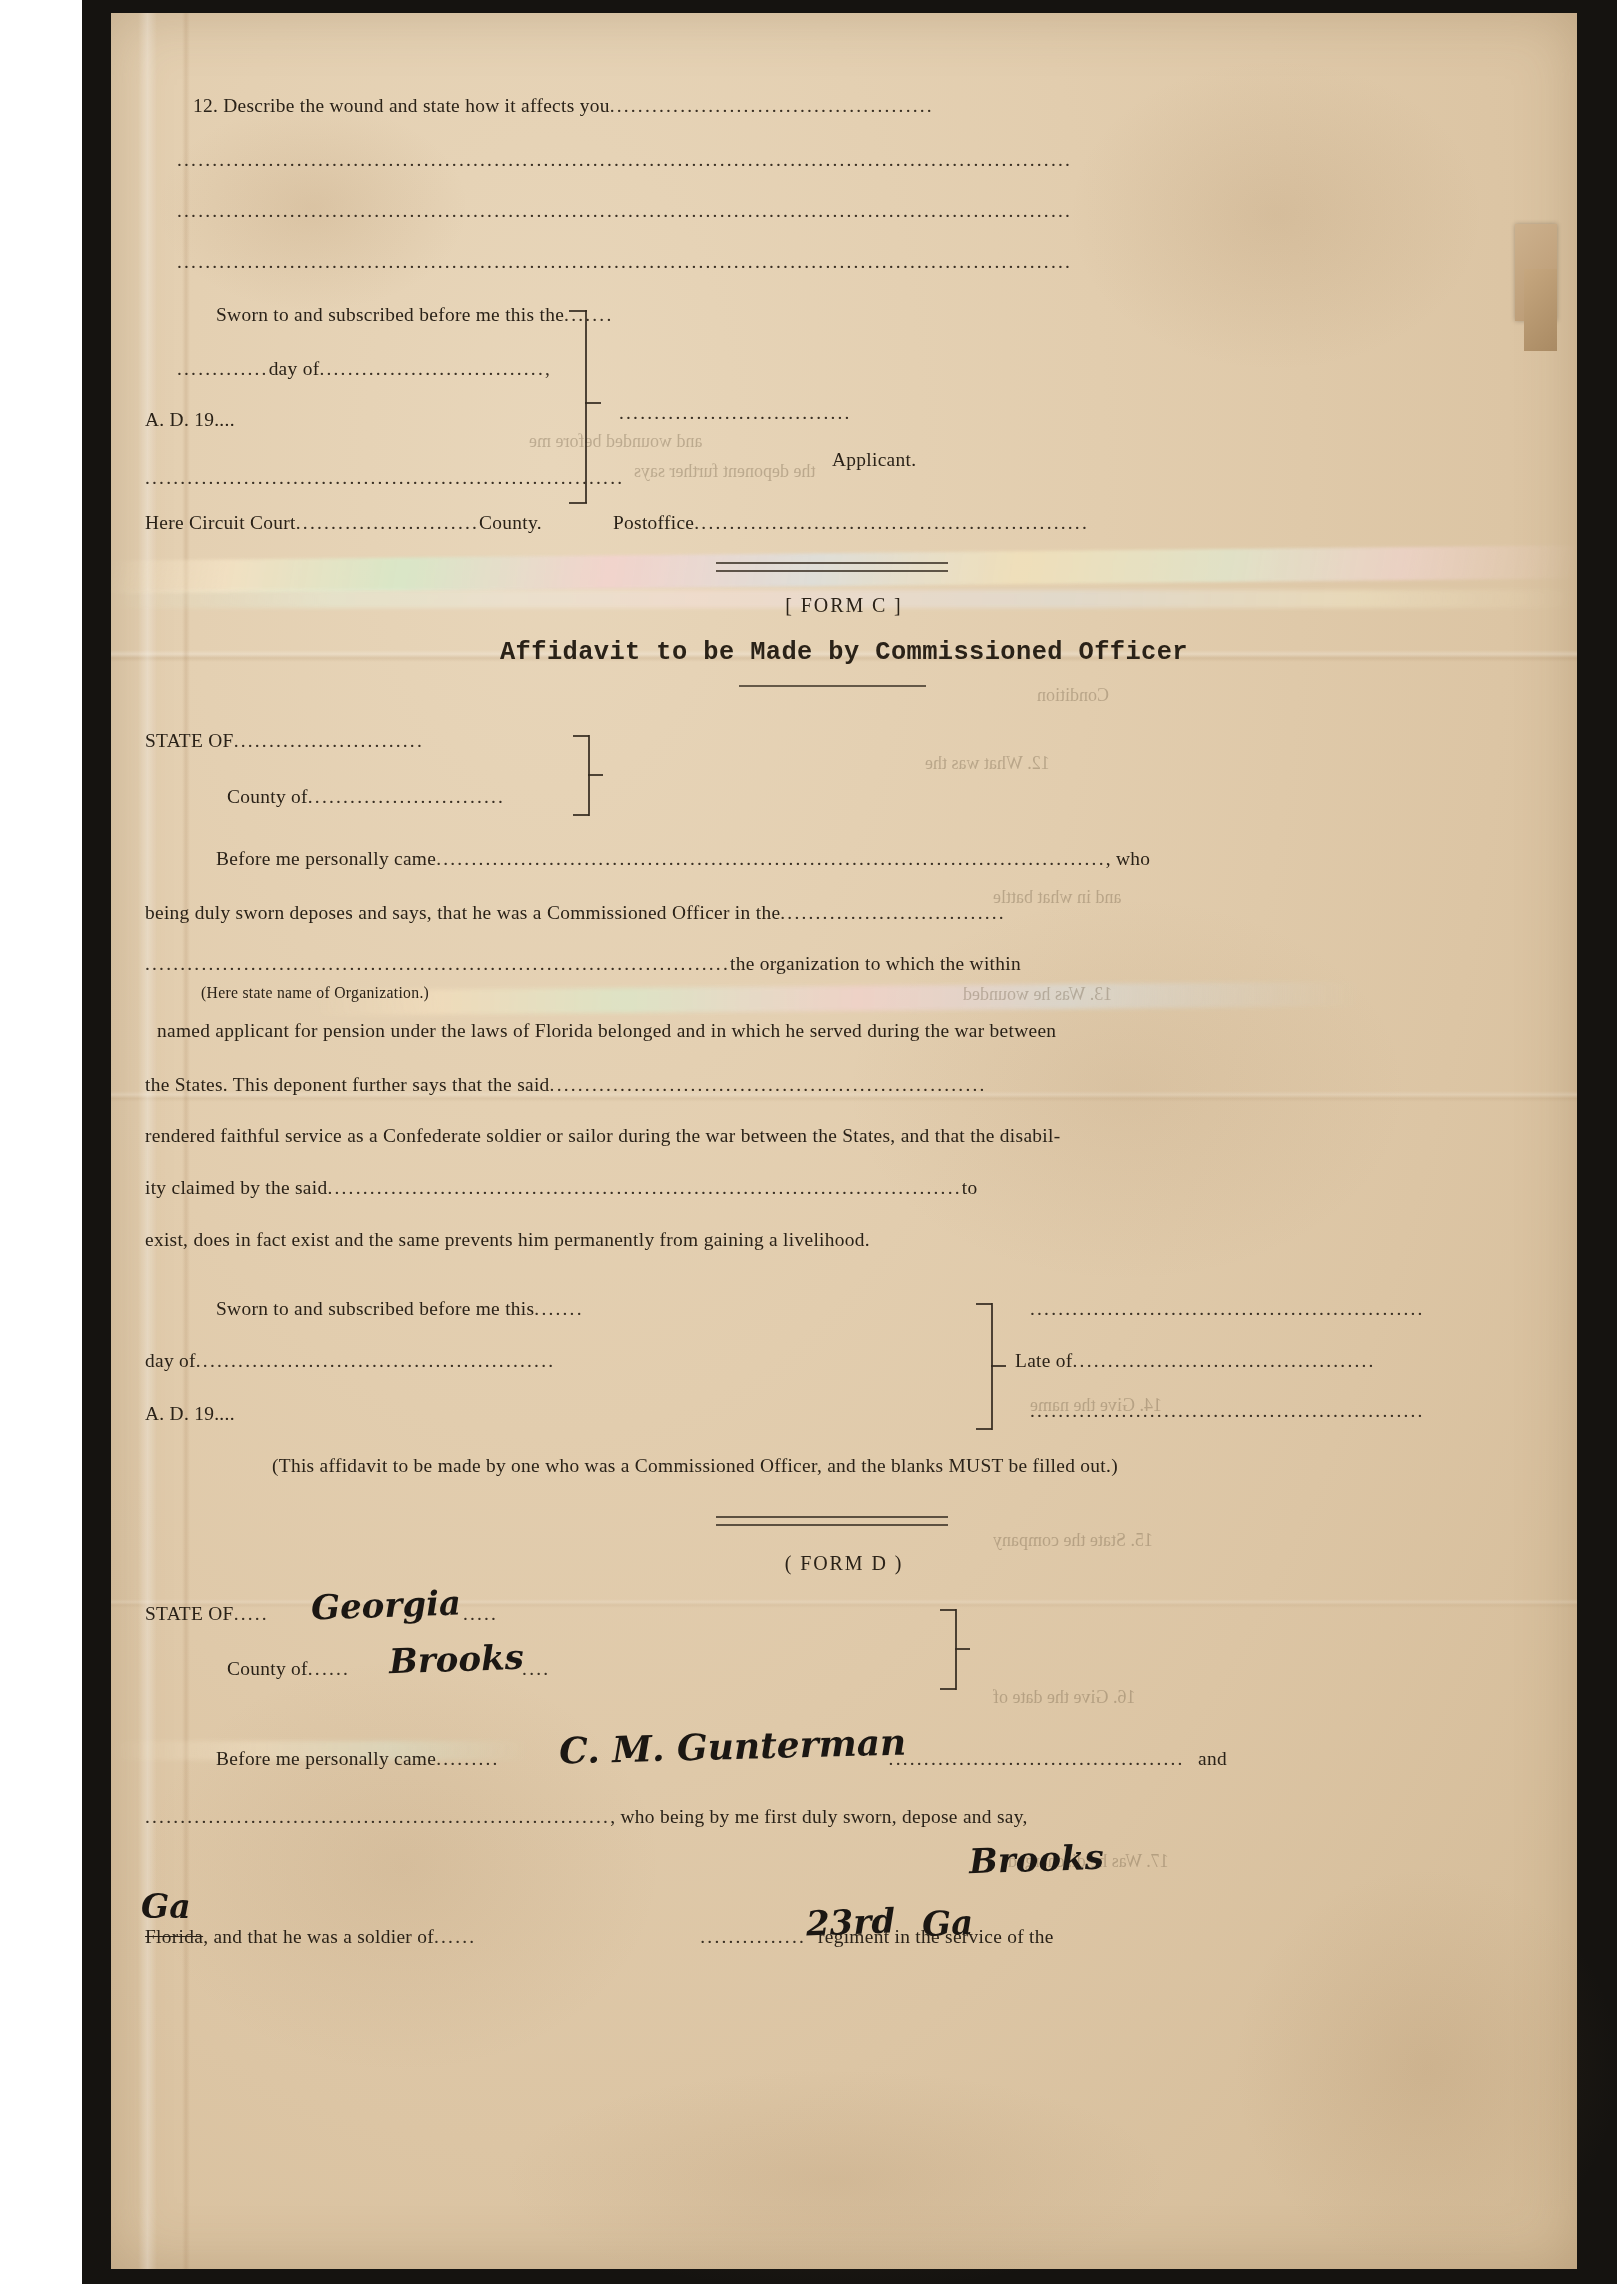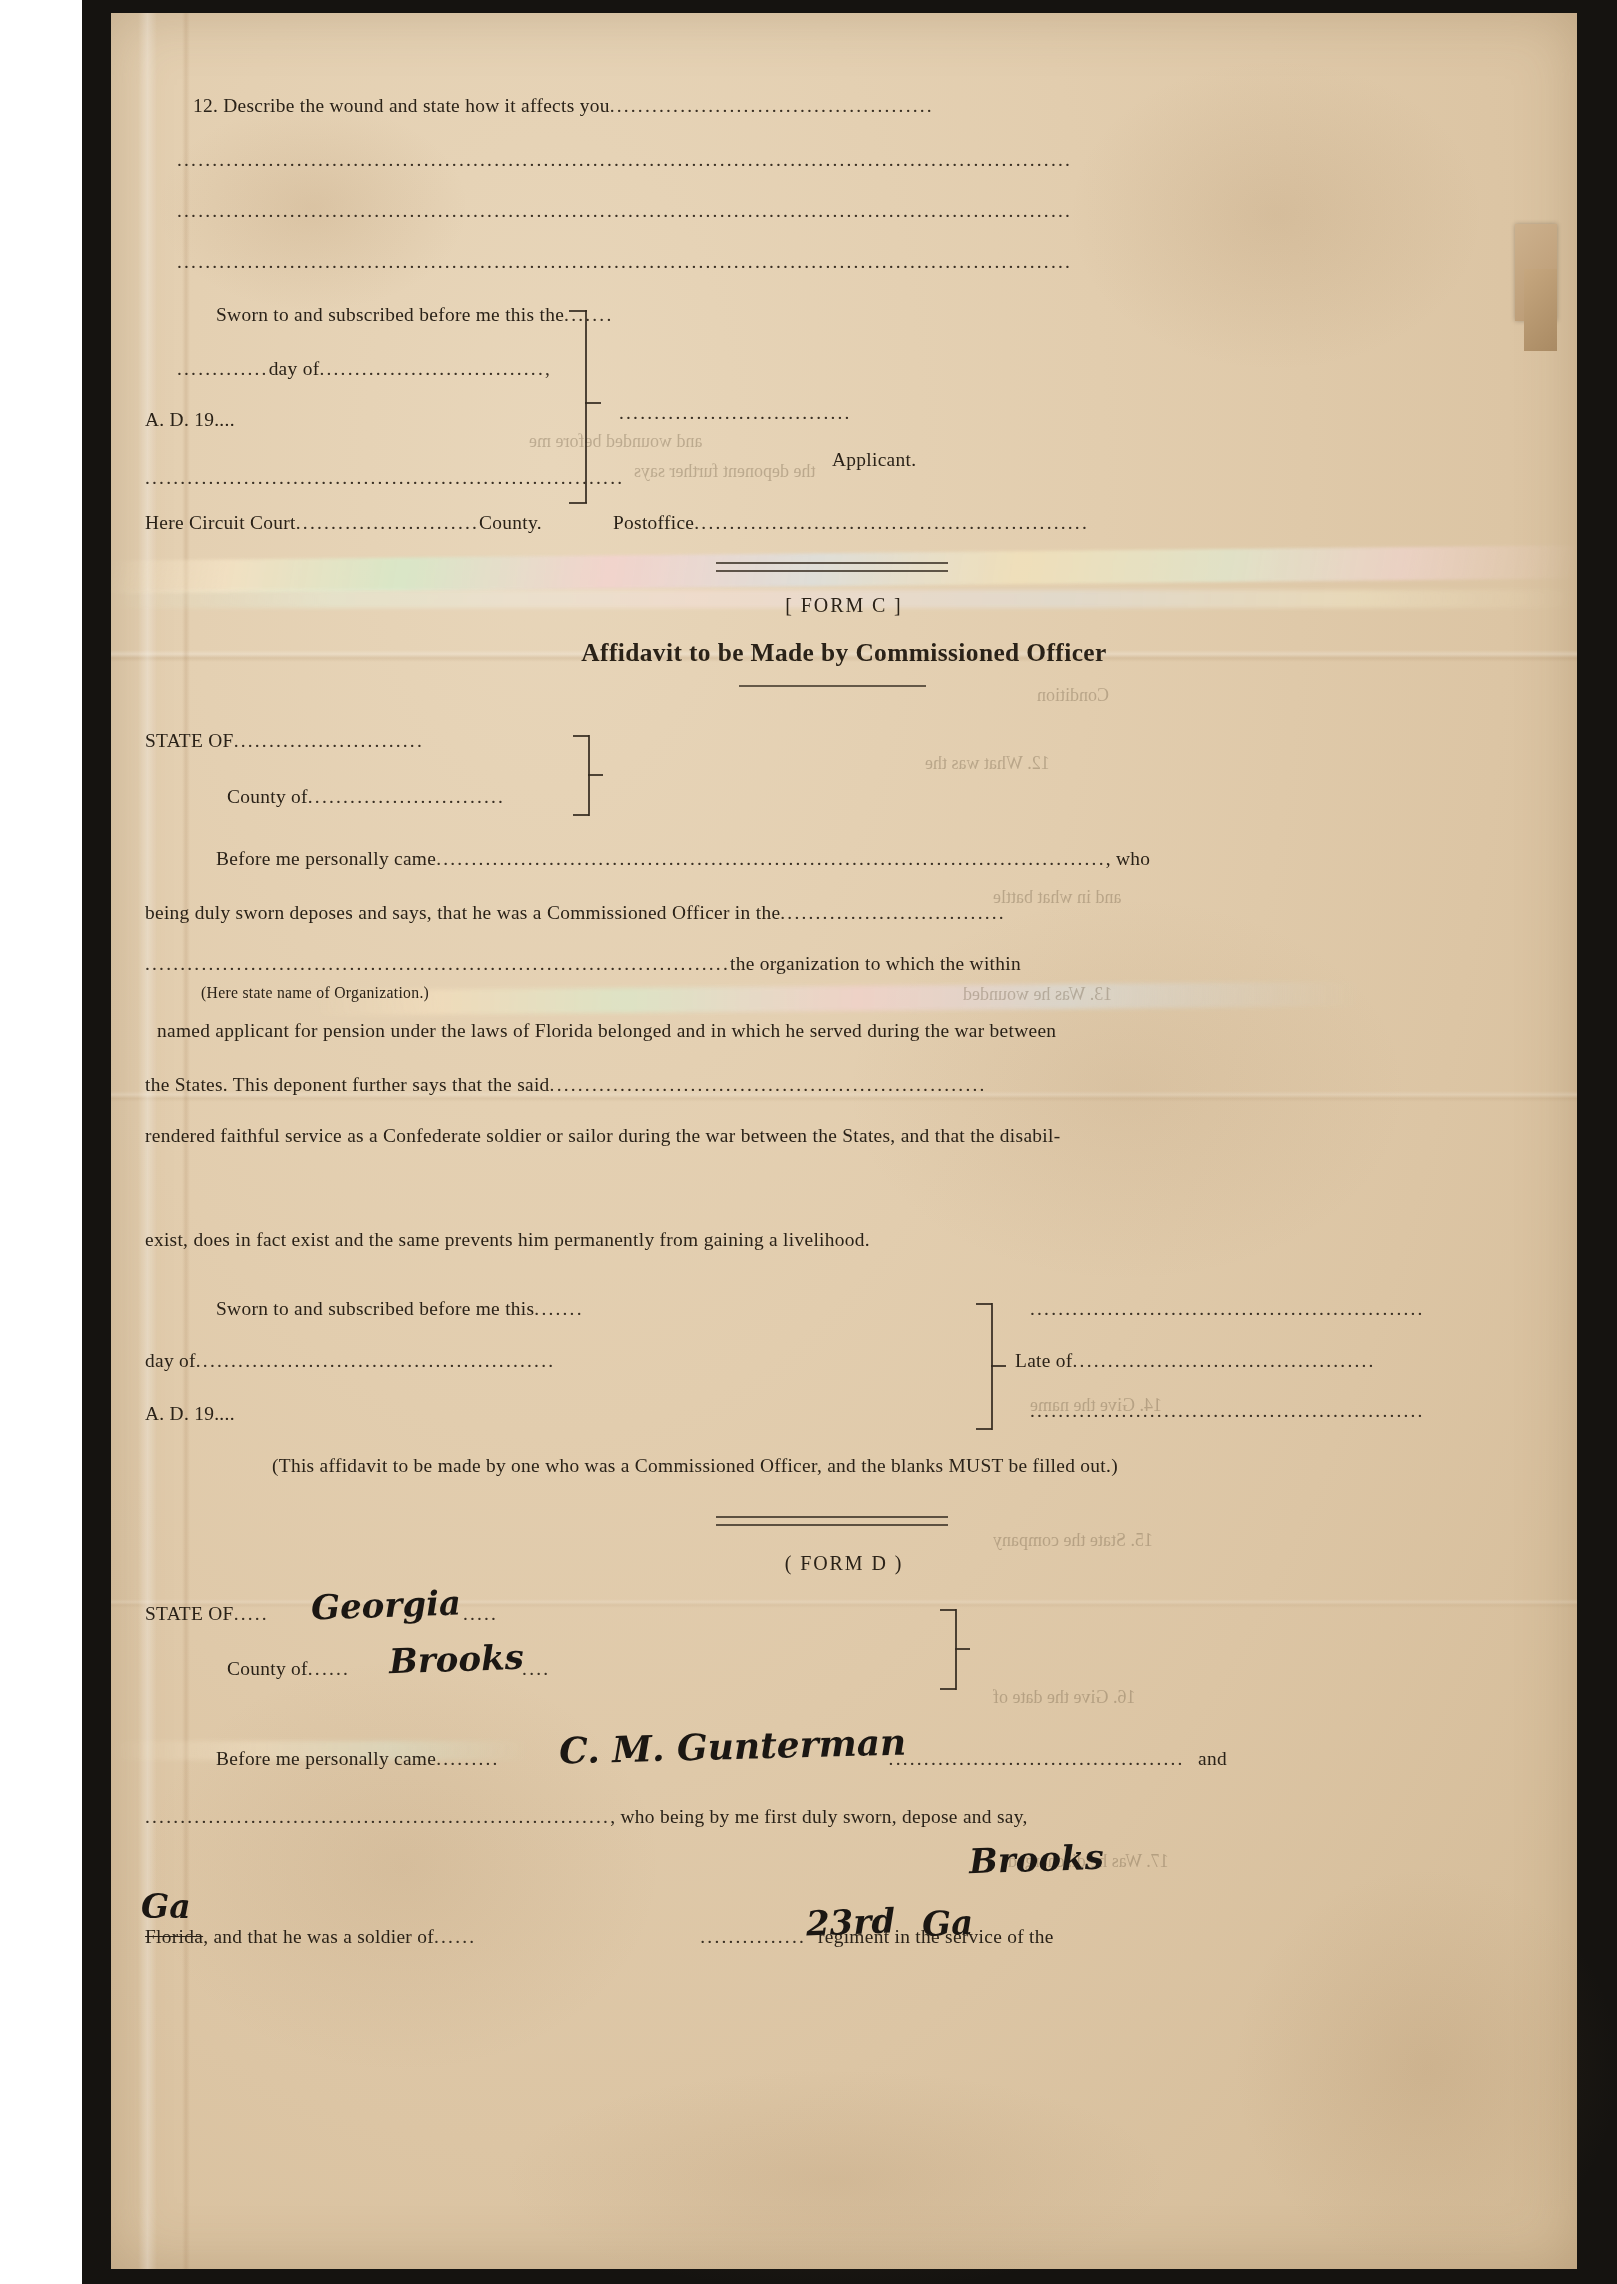--- a/index.html
+++ b/index.html
@@ -88,21 +88,21 @@
     color: #3a3024;
   }
   .formtag {
     font-size: 20px;
     letter-spacing: 1.9px;
     font-family: "Liberation Serif", serif;
   }
   .title {
     font-size: 25.4px;
     font-weight: bold;
-    font-family: Liberation Serif, serif;
+    font-family: Liberation Mono, monospace;
     letter-spacing: 0.4px;
   }
   .small {
     font-size: 15.7px;
   }
   .rule {
     position: absolute;
     height: 1.5px;
     background: #3a3024;
     opacity: 0.75;
@@ -258,20 +258,23 @@
     <div class="ln small" style="left:90px; top:971px;">(Here state name of Organization.)</div>
 
     <div class="ln" style="left:46px; top:1007px;">named applicant for pension under the laws of Florida belonged and in which he served during the war between</div>
 
     <div class="ln" style="left:34px; top:1061px;">
       <span>the States.  This deponent further says that the said</span><span class="dots">..............................................................</span>
     </div>
 
     <div class="ln" style="left:34px; top:1112px;">rendered faithful service as a Confederate soldier or sailor during the war between the States, and that the disabil-</div>
 
+    <div class="ln" style="left:34px; top:1164px;">
+      <span>ity claimed by the said</span><span class="dots">..........................................................................................</span><span>to</span>
+    </div>
 
     <div class="ln" style="left:34px; top:1216px;">exist, does in fact exist and the same prevents him permanently from gaining a livelihood.</div>
 
     <div class="ln" style="left:105px; top:1285px;">
       <span>Sworn  to  and  subscribed  before  me  this</span><span class="dots">.......</span>
     </div>
     <div class="ln" style="left:34px; top:1337px;">
       <span>day of</span><span class="dots">...................................................</span>
     </div>
     <div class="ln" style="left:34px; top:1390px;">A. D. 19....</div>

